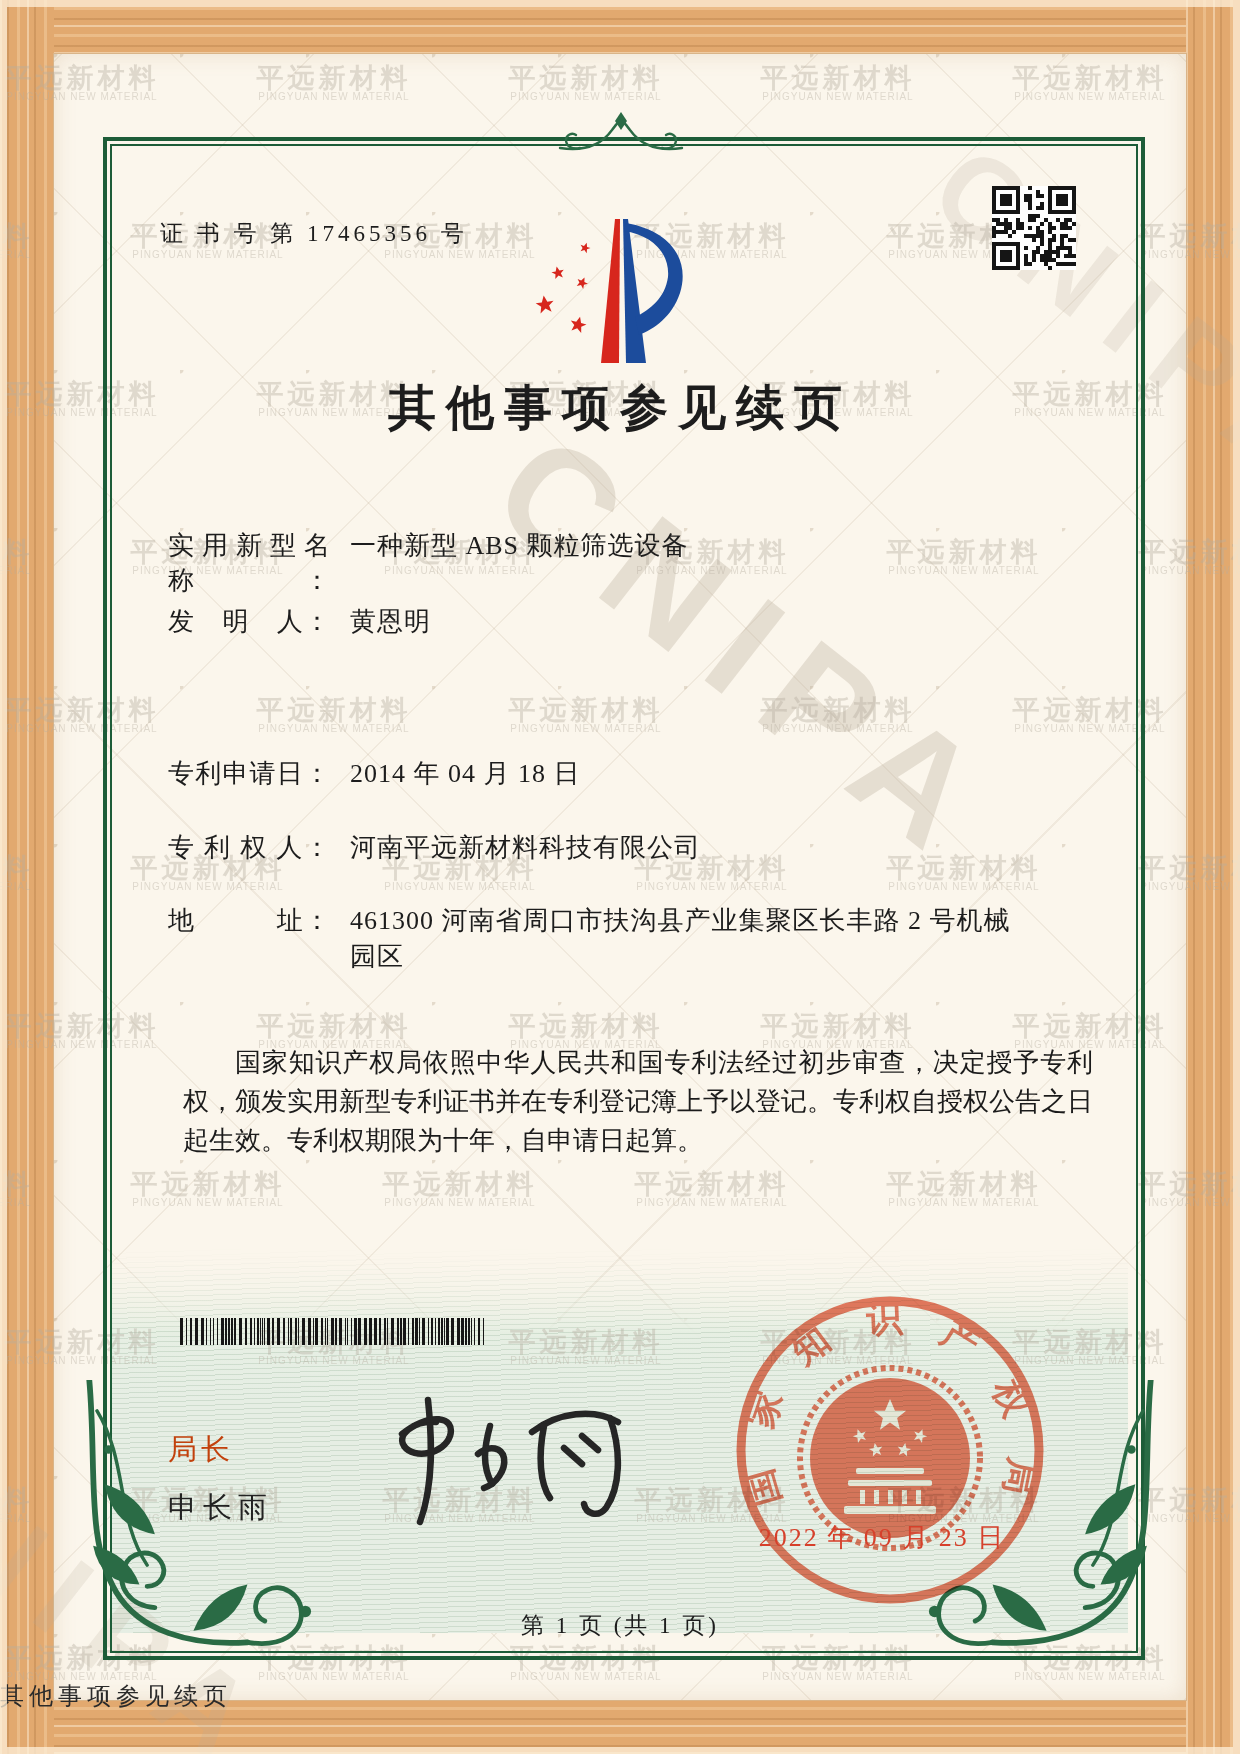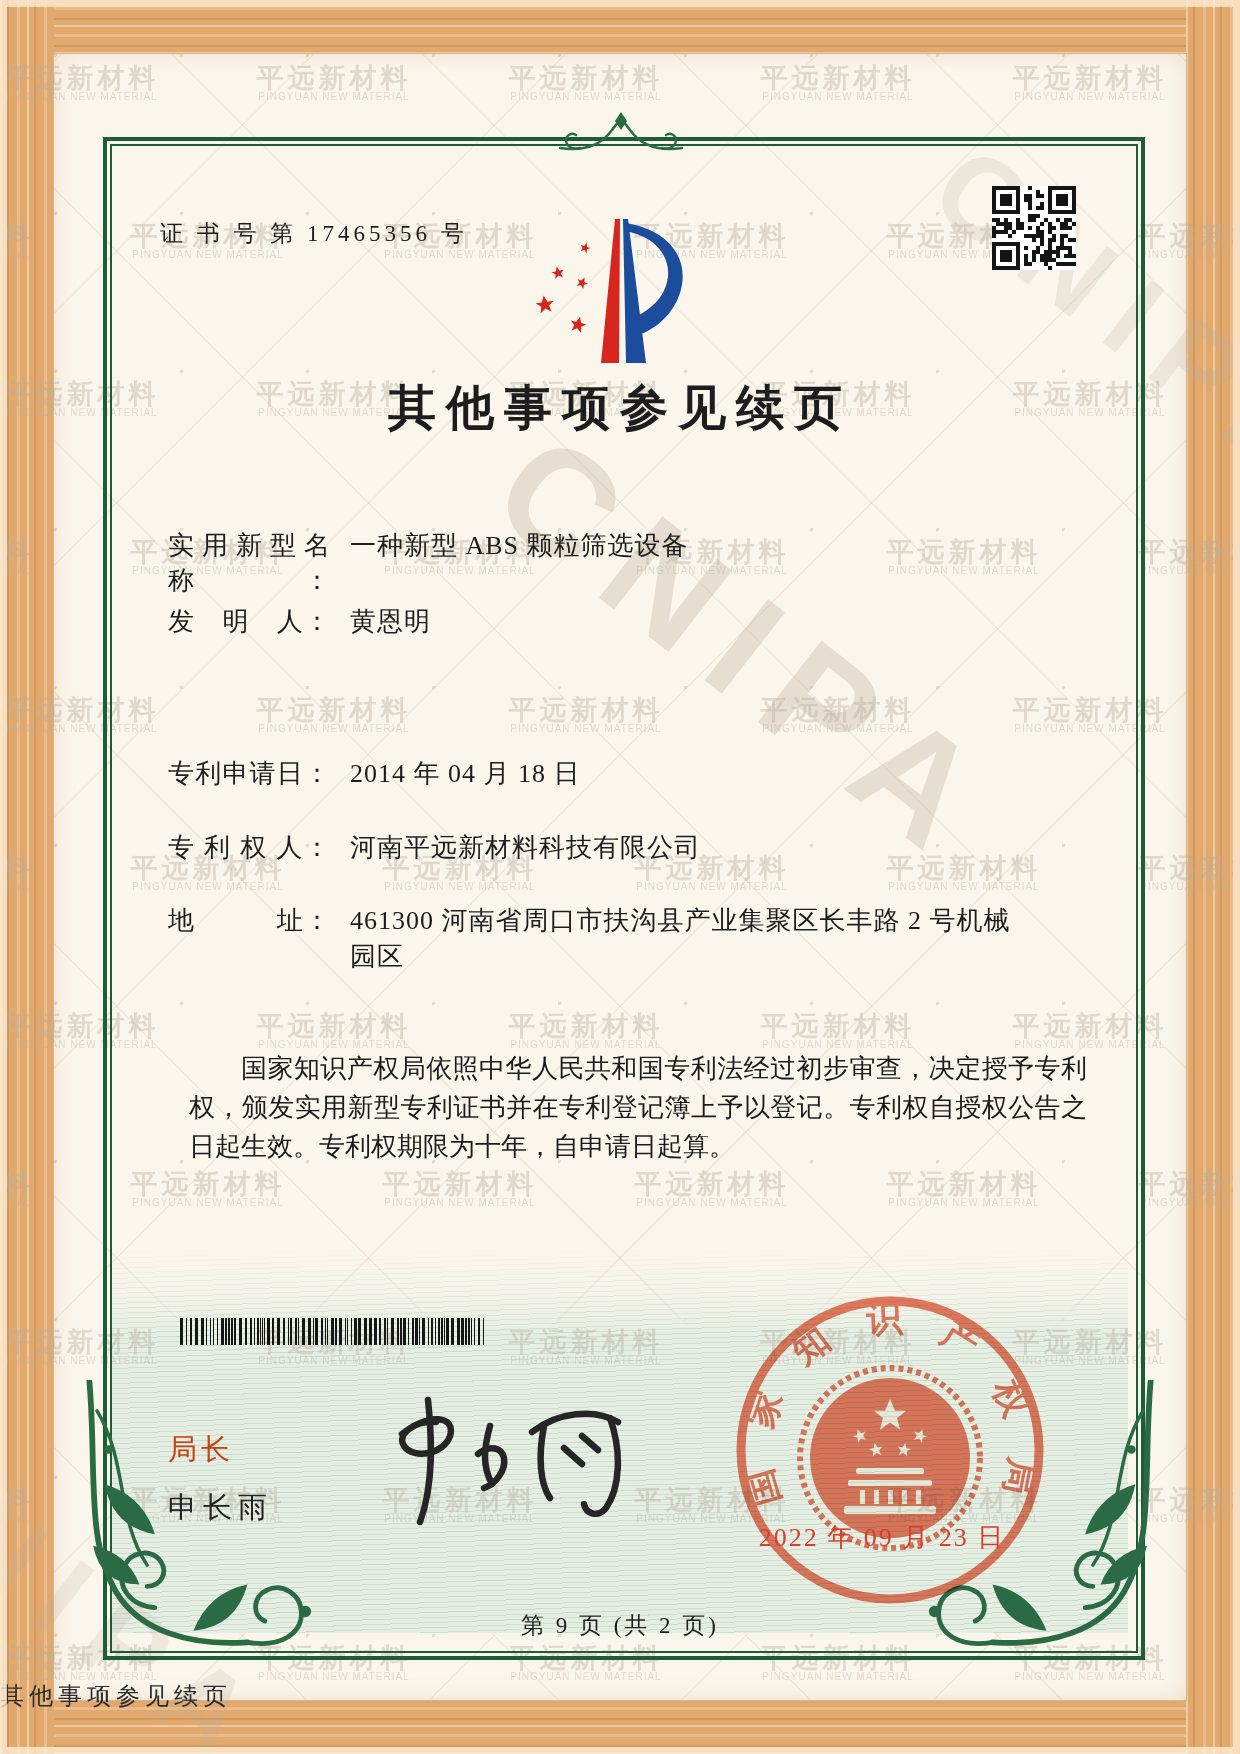--- a/index.html
+++ b/index.html
@@ -58,21 +58,21 @@
   #cert-no{left:160px;top:218px;font-size:23px;letter-spacing:4px;}
   #logo{left:520px;top:213px;}
   #qr{left:992px;top:186px;}
   #title{left:0;top:376px;width:100%;text-align:center;font-size:48px;font-weight:bold;letter-spacing:10px;}
   .row{position:absolute;left:168px;width:960px;font-size:26px;}
   .flabel{display:inline-block;width:162px;text-align:justify;text-align-last:justify;vertical-align:top;}
   .fvalue{margin-left:20px;letter-spacing:1px;}
   .fvalue.wrap{display:inline-block;width:662px;line-height:36px;vertical-align:top;}
   #row-grant .pair2{position:absolute;left:402px;top:0;}
   #paras{left:172px;top:1032px;width:932px;font-size:26px;line-height:39px;text-align:justify;color:#1b1b1b;}
-  #paras p{margin:17px;text-indent:2em;font-family:Liberation Serif, serif;}
+  #paras p{margin:11px;text-indent:2em;font-family:Liberation Serif, serif;}
   #barcode{left:180px;top:1318px;}
   #signer-title{left:168px;top:1430px;font-size:29px;letter-spacing:4px;font-family:"Liberation Sans","DejaVu Sans",sans-serif;color:#c2410c;}
   #signer-name{left:168px;top:1488px;font-size:29px;letter-spacing:6px;font-family:"Liberation Sans","DejaVu Sans",sans-serif;color:#222;}
   #signature{left:372px;top:1392px;}
   #seal{left:730px;top:1290px;z-index:7;opacity:.85;mix-blend-mode:multiply;}
   #seal-date{left:737px;top:1520px;width:290px;text-align:center;font-size:26px;letter-spacing:2px;color:#d6402b;z-index:8;}
   #page-footer{left:103px;top:1610px;width:1034px;text-align:center;font-size:23px;letter-spacing:3px;}
   #continuation{left:0;top:1680px;width:100%;text-align:left;font-size:24px;letter-spacing:5px;color:#2a2a2a;}
 </style>
 </head>
@@ -684,17 +684,17 @@
           <rect x="-16" y="32" width="5" height="14"></rect>
         <rect x="-2" y="32" width="5" height="14"></rect>
           <rect x="12" y="32" width="5" height="14"></rect>
         <rect x="26" y="32" width="5" height="14"></rect>
         <rect x="-46" y="48" width="92" height="8" rx="2"></rect>
       </g>
     </g>
   </svg>
   <div class="content" id="seal-date">2022 年 09 月 23 日</div>
 
-  <div class="content" id="page-footer">第 9 页 (共 2 页)</div>
+  <div class="content" id="page-footer">第 1 页 (共 1 页)</div>
   <div class="content" id="continuation">其他事项参见续页</div>
 
   <div class="pale-edge"></div>
 </div>
 
 </body></html>

